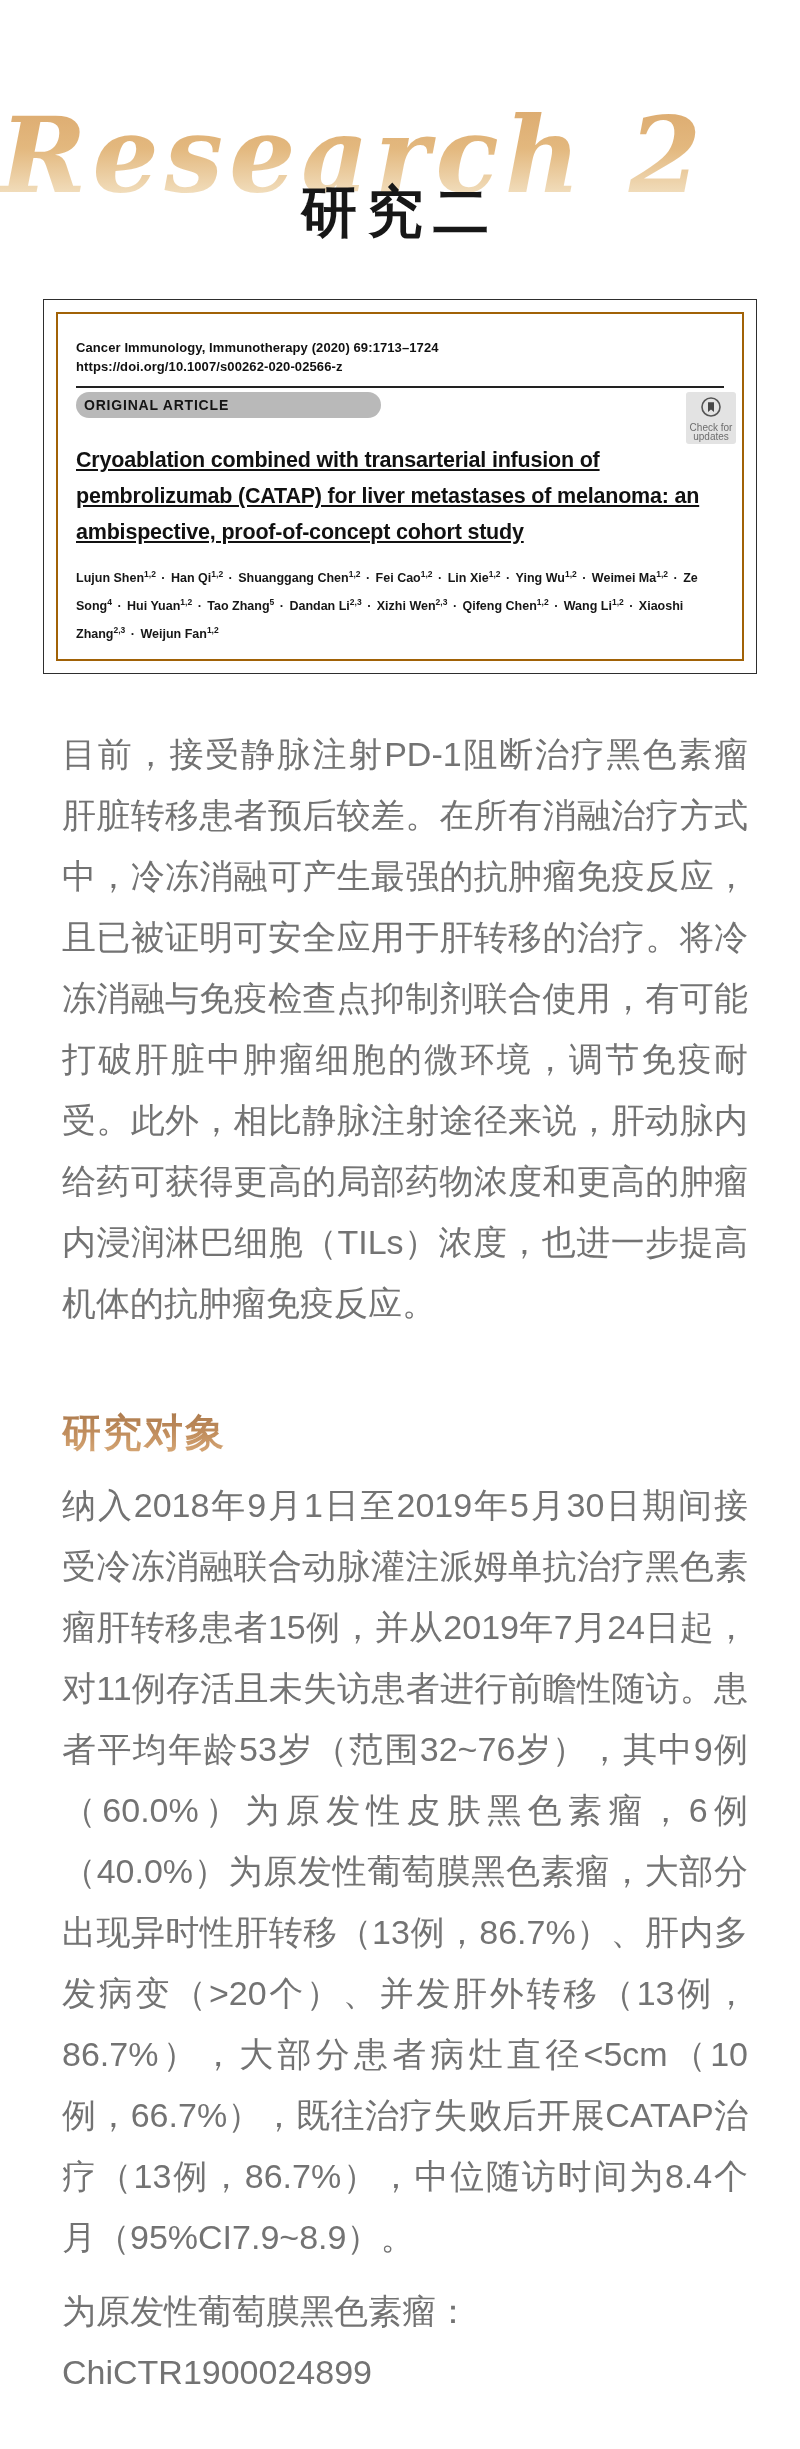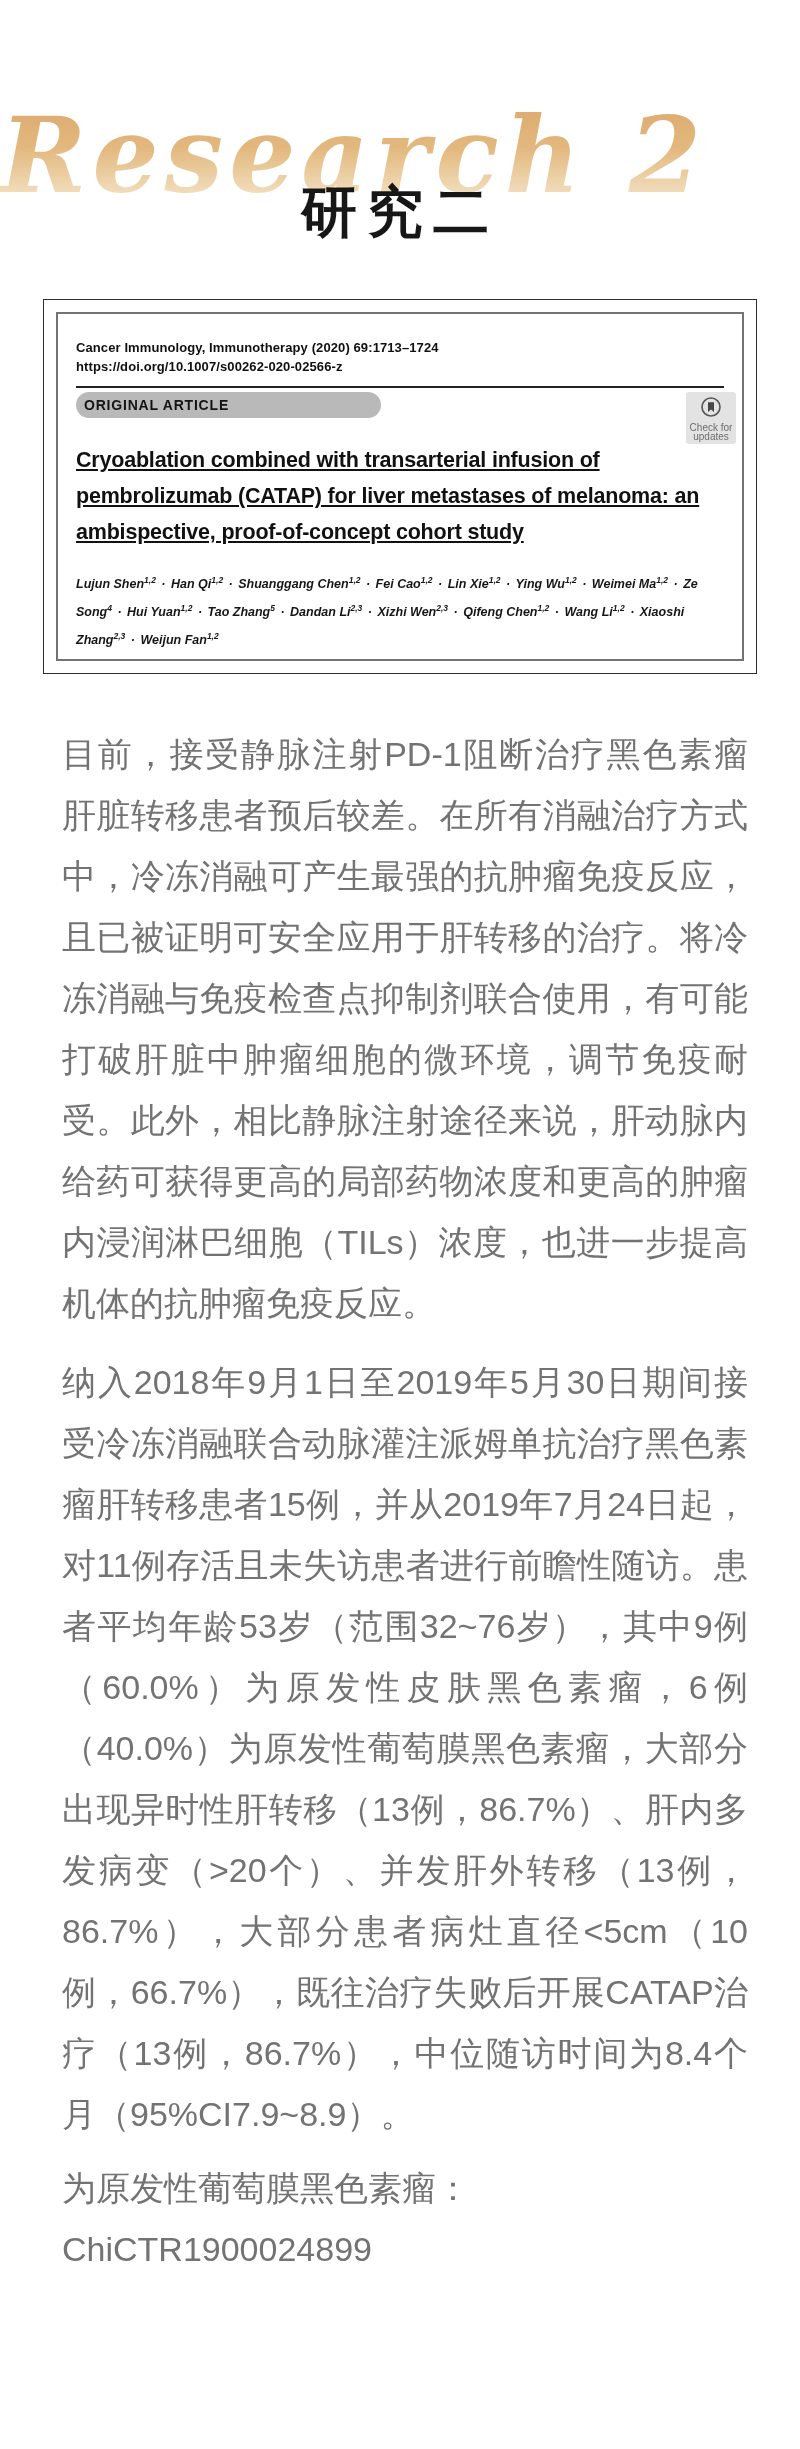--- a/index.html
+++ b/index.html
@@ -46,21 +46,21 @@
   
   .paper-card {
     margin:50px auto 0 auto;
     width:714px; height:375px;
     border:1px solid #2e2e2e;
     background:#fff;
     padding:12px;
   }
   .paper-card-inner {
     width:100%; height:100%;
-    border:2px solid #737373;
+    border:2px solid #a16207;
     position:relative;
     padding:24px 18px 15px 18px;
     overflow:hidden;
   }
   .journal-meta { font-size:13px; line-height:19px; font-weight:600; color:#101010; letter-spacing:0.1px; }
   .paper-rule { margin-top:10px; width:100%; height:0; border-top:2px solid #222; }
   .article-type-bar {
     margin-top:4px;
     width:47%; height:26px;
     background:#b9b9b9;
@@ -75,21 +75,21 @@
     background:#e3e3e3; border-radius:3px;
     text-align:center;
   }
   .check-badge-text { font-size:10px; line-height:9px; color:#6d6d6d; }
   .paper-title {
     margin-top:24px;
     font-size:21.5px; line-height:36px; font-weight:700; color:#111;
     letter-spacing:-0.2px;
     text-decoration:underline;
   }
-  .author-list { margin-top:18px; font-size:12.5px; line-height:24px; font-weight:700; color:#161616;font-style:italic; }
+  .author-list { margin-top:12px; font-size:12.5px; line-height:24px; font-weight:700; color:#161616; }
   .author-list sup { font-size:8.5px; font-weight:700; }
   .author-list .dot { font-weight:700; padding:0 2px; }
 
   
   .body-text {
     width:686px;
     margin-left:62px; margin-right:52px;
     font-size:34px; line-height:61px;
     color:#737373;
     text-align:justify;
@@ -152,18 +152,21 @@
 
       <div class="paper-title">Cryoablation combined with transarterial infusion of pembrolizumab (CATAP) for liver metastases of melanoma: an ambispective, proof-of-concept cohort study</div>
 
       <div class="author-list"><span><span>Lujun Shen</span><sup>1,2</sup></span><span class="dot"> · </span><span><span>Han Qi</span><sup>1,2</sup></span><span class="dot"> · </span><span><span>Shuanggang Chen</span><sup>1,2</sup></span><span class="dot"> · </span><span><span>Fei Cao</span><sup>1,2</sup></span><span class="dot"> · </span><span><span>Lin Xie</span><sup>1,2</sup></span><span class="dot"> · </span><span><span>Ying Wu</span><sup>1,2</sup></span><span class="dot"> · </span><span><span>Weimei Ma</span><sup>1,2</sup></span><span class="dot"> · </span><span><span>Ze Song</span><sup>4</sup></span><span class="dot"> · </span><span><span>Hui Yuan</span><sup>1,2</sup></span><span class="dot"> · </span><span><span>Tao Zhang</span><sup>5</sup></span><span class="dot"> · </span><span><span>Dandan Li</span><sup>2,3</sup></span><span class="dot"> · </span><span><span>Xizhi Wen</span><sup>2,3</sup></span><span class="dot"> · </span><span><span>Qifeng Chen</span><sup>1,2</sup></span><span class="dot"> · </span><span><span>Wang Li</span><sup>1,2</sup></span><span class="dot"> · </span><span><span>Xiaoshi Zhang</span><sup>2,3</sup></span><span class="dot"> · </span><span><span>Weijun Fan</span><sup>1,2</sup></span></div>
 
     </div>
   </div>
 
   <p class="body-text para-intro">目前，接受静脉注射PD-1阻断治疗黑色素瘤肝脏转移患者预后较差。在所有消融治疗方式中，冷冻消融可产生最强的抗肿瘤免疫反应，且已被证明可安全应用于肝转移的治疗。将冷冻消融与免疫检查点抑制剂联合使用，有可能打破肝脏中肿瘤细胞的微环境，调节免疫耐受。此外，相比静脉注射途径来说，肝动脉内给药可获得更高的局部药物浓度和更高的肿瘤内浸润淋巴细胞（TILs）浓度，也进一步提高机体的抗肿瘤免疫反应。</p>
 
+  <div class="heading-row">
+    <span class="section-heading">研究对象</span>
+  </div>
 
   <p class="body-text para-subjects">纳入2018年9月1日至2019年5月30日期间接受冷冻消融联合动脉灌注派姆单抗治疗黑色素瘤肝转移患者15例，并从2019年7月24日起，对11例存活且未失访患者进行前瞻性随访。患者平均年龄53岁（范围32~76岁），其中9例（60.0%）为原发性皮肤黑色素瘤，6例（40.0%）为原发性葡萄膜黑色素瘤，大部分出现异时性肝转移（13例，86.7%）、肝内多发病变（&gt;20个）、并发肝外转移（13例，86.7%），大部分患者病灶直径&lt;5cm（10例，66.7%），既往治疗失败后开展CATAP治疗（13例，86.7%），中位随访时间为8.4个月（95%CI7.9~8.9）。</p>
 
   <p class="body-text registration-line">为原发性葡萄膜黑色素瘤：ChiCTR1900024899</p>
 
 </div>
 
 </body></html>

